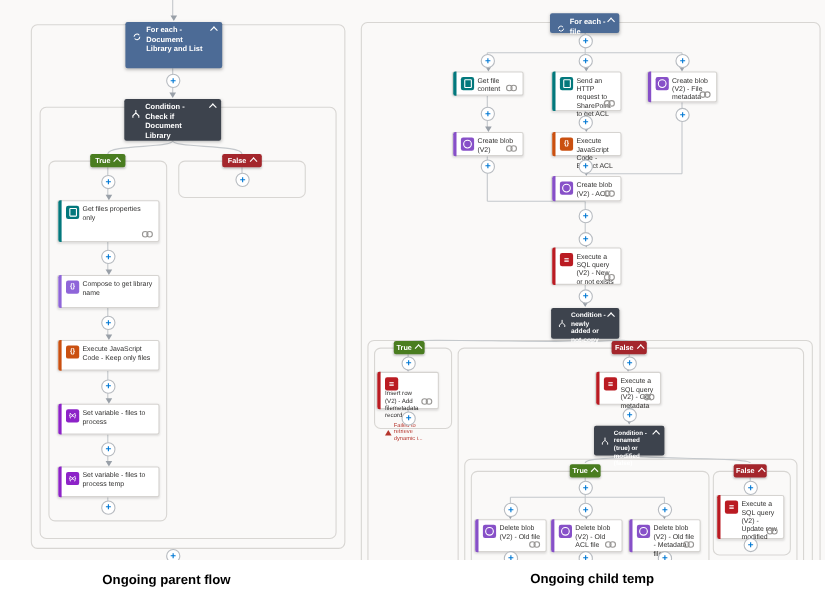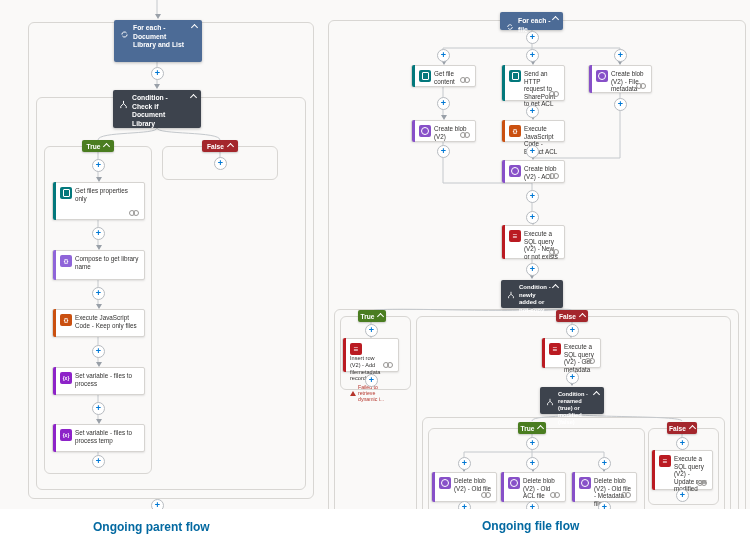--- a/index.html
+++ b/index.html
@@ -47,21 +47,21 @@
   
   .badge{display:flex;align-items:center;justify-content:center;border-radius:2px;color:#fff;
       font-size:6.6px;font-weight:bold;box-shadow:0 1px 2px rgba(0,0,0,.2);}
   .green{background:#4a7d20;} .red{background:#a4262c;}
   .badge .bchev{width:4px;height:4px;border-left:1.2px solid #fff;border-top:1.2px solid #fff;
       transform:rotate(45deg);margin-left:4px;margin-top:1px;}
   
   .plus{position:absolute;z-index:4;width:11px;height:11px;border-radius:50%;background:#fff;
       border:1px solid #b7bbc0;color:#0078d4;font-size:9px;line-height:10.5px;text-align:center;font-weight:bold;}
   .plus::before{content:'+';}
-  .caption{position:absolute;font-size:12px;font-weight:bold;color:#0369a1;z-index:5;}
+  .caption{position:absolute;font-size:12px;font-weight:bold;color:#000000;z-index:5;}
 </style>
 </head>
 <body>
 
 <div id="stage">
   <div id="canvas">
 
     <div class="scope" style="left:28px;top:22px;width:284px;height:475px"></div>
     <div class="scope" style="left:36px;top:97px;width:268px;height:391px"></div>
     <div class="scope" style="left:44px;top:146px;width:106px;height:326px"></div>
@@ -324,14 +324,14 @@
       <span class="bar b-sql"></span>
       <span class="nicon c-sql g-db"></span>
       <span class="ntitle">Execute a SQL query (V2) - Update row modified</span>
       <span class="linkic"></span>
     </div>
     <div class="plus" style="left:676px;top:489px"></div>
 
   </div>
 
   <div class="caption" style="left:93px;top:520px">Ongoing parent flow</div>
-  <div class="caption" style="left:482px;top:519px">Ongoing file flow</div>
+  <div class="caption" style="left:482px;top:519px">Ongoing child temp</div>
 </div>
 
 </body></html>

